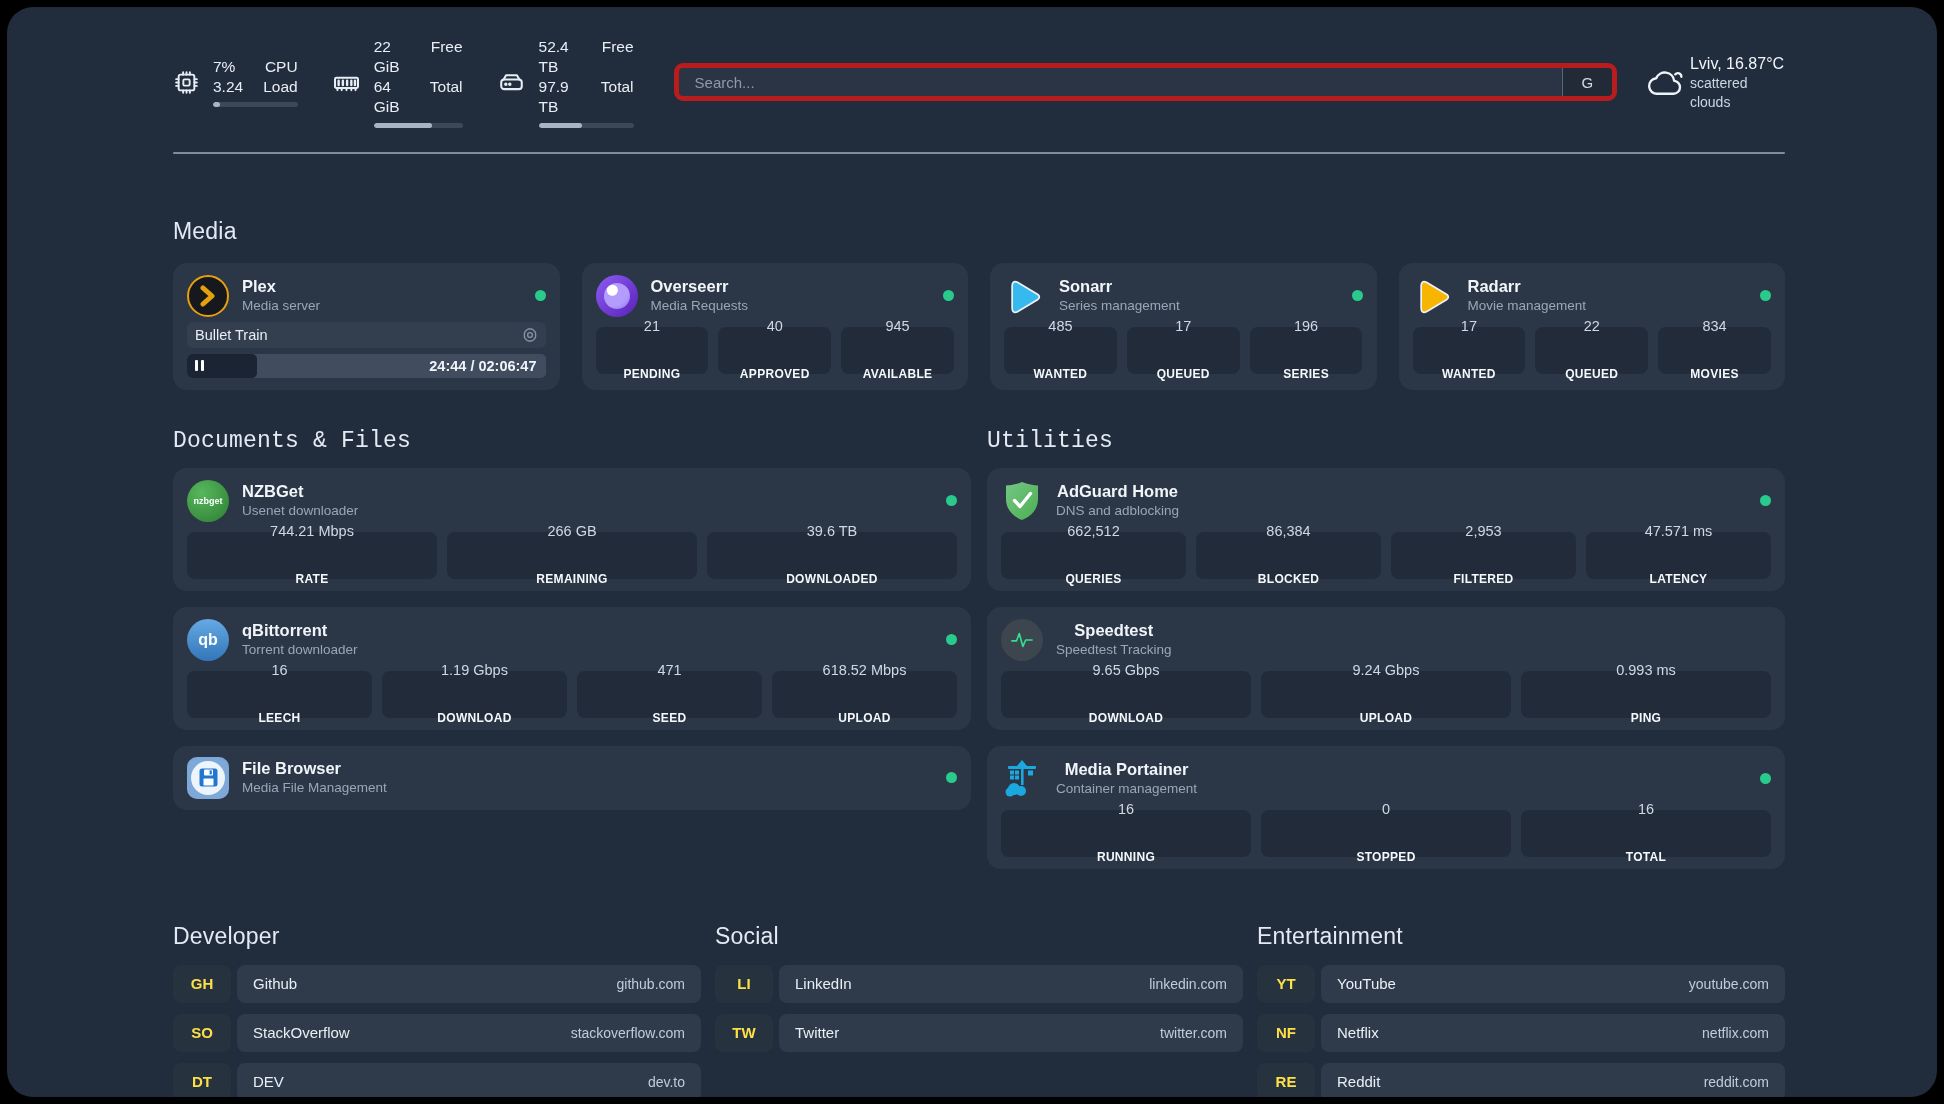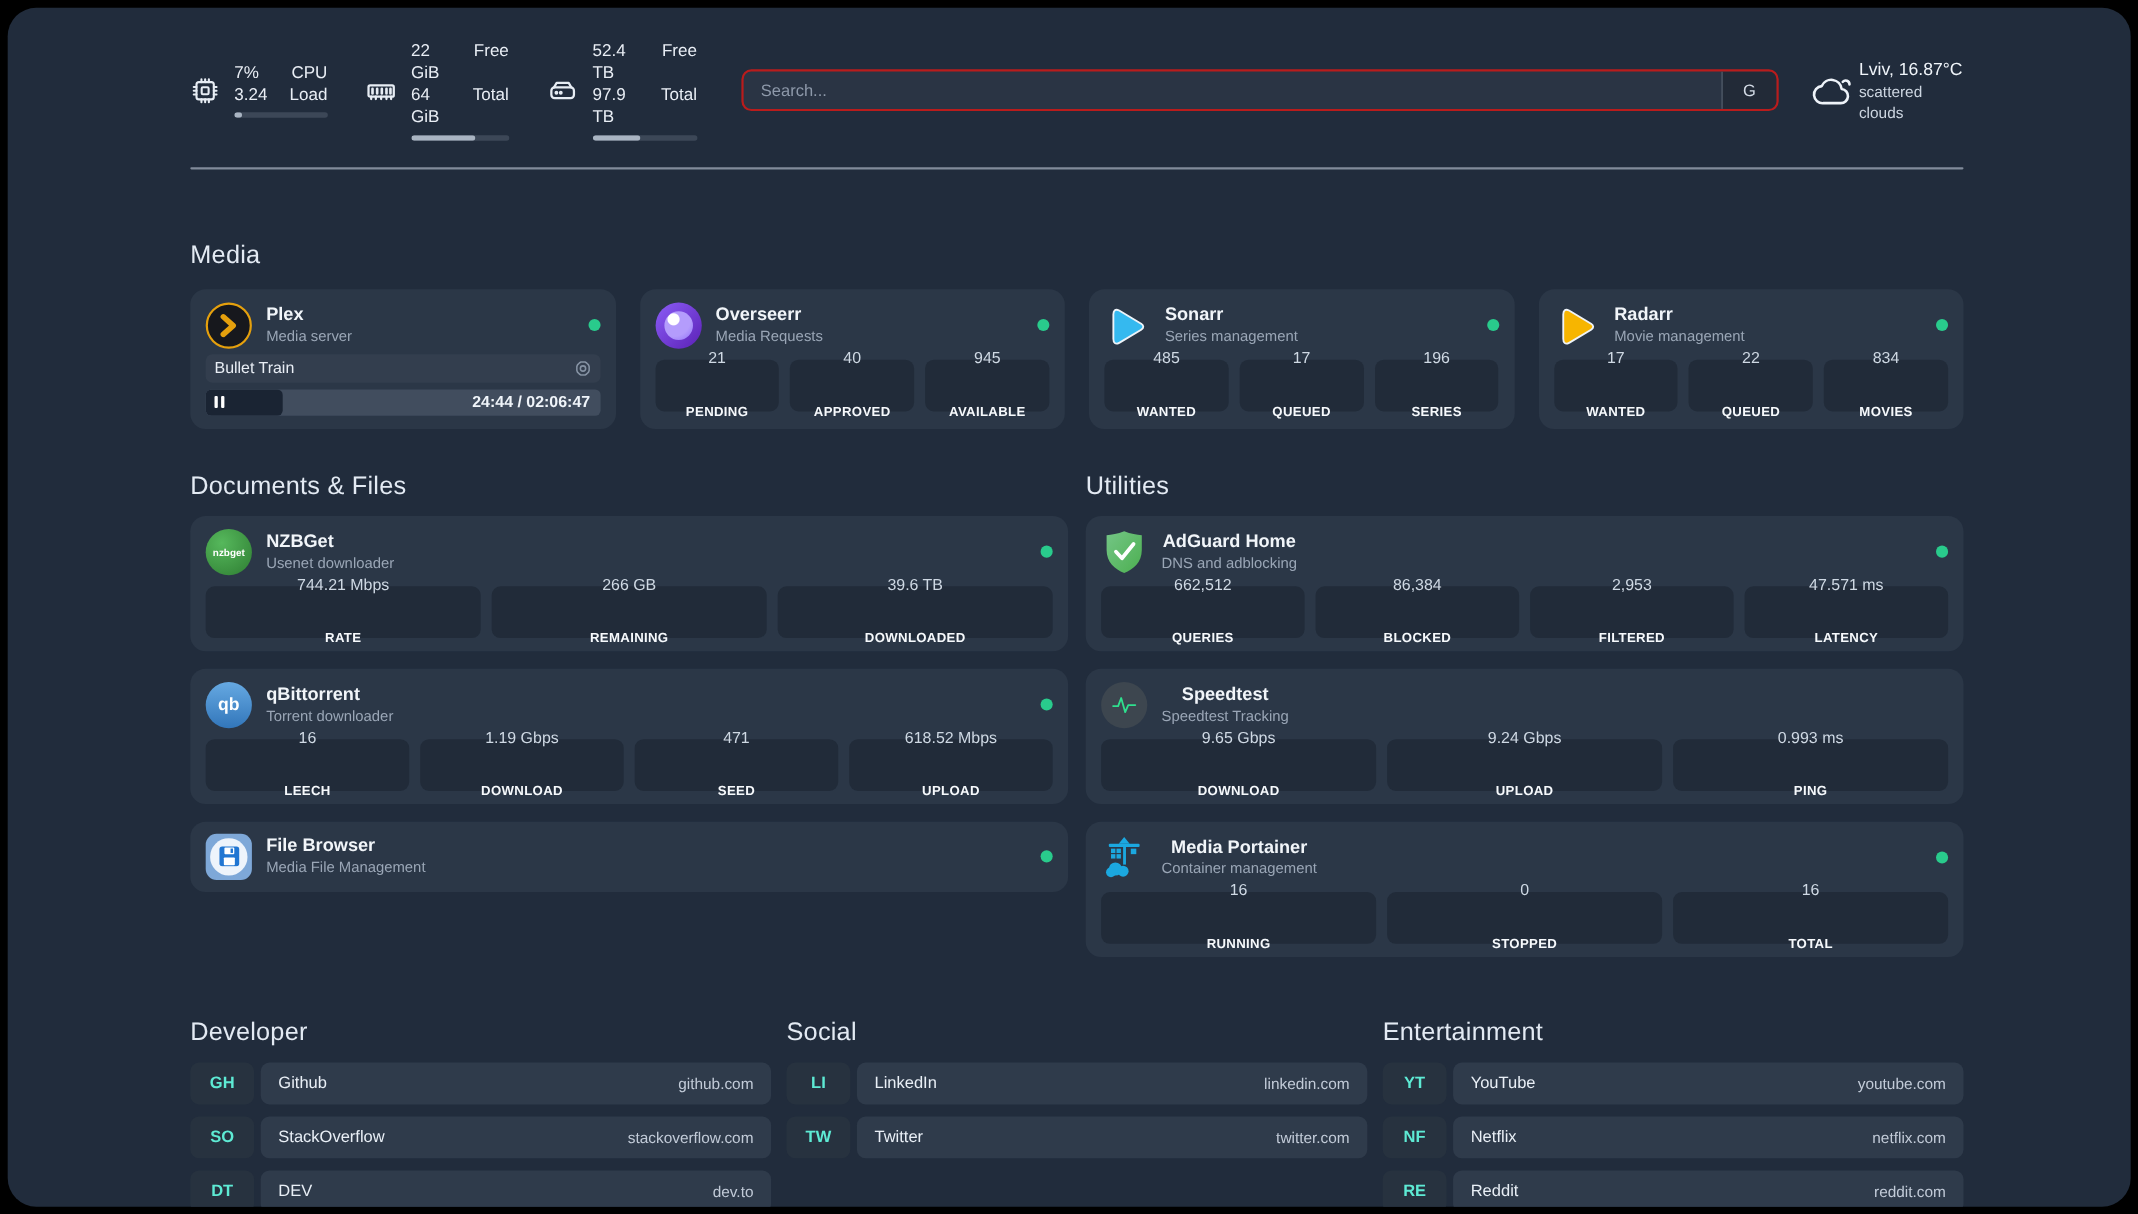--- a/index.html
+++ b/index.html
@@ -14,38 +14,38 @@
   .stat { display:flex; align-items:center; gap:13px; }
   .stat-icon { color:#e7edf4; display:flex; }
   .stat-body { display:flex; flex-direction:column; }
   .stat-grid { display:grid; grid-template-columns:auto auto; column-gap:20px; }
   .stat-val { color:#e9eef5; font-size:15.5px; line-height:1.3; }
   .stat-lbl { color:#e9eef5; font-size:15.5px; line-height:1.3; text-align:right; }
   .stat-bar { margin-top:5px; height:5px; width:100%; background:#3c4757; border-radius:3px; overflow:hidden; }
   .stat-fill { height:100%; background:#a9b4c2; border-radius:3px; }
 
   .search-wrap { margin-left:40px; width:990px; height:38px; display:flex; align-items:stretch;
-                 background:#2a3444; border:2px solid #b91c1c; border-radius:9px; overflow:hidden; }
+                 background:#2a3444; border:5px solid #b91c1c; border-radius:9px; overflow:hidden; }
   .search-input { flex:1; background:transparent; border:none; outline:none; padding:0 16px;
                   color:#dfe7f0; font-size:15px; font-family:inherit; }
   .search-input::placeholder { color:#8e99aa; }
   .search-provider { width:50px; display:flex; align-items:center; justify-content:center;
                      background:rgba(0,0,0,0.18); border-left:1px solid #5b6776;
                      color:#d3dbe6; font-size:15px; cursor:pointer; }
 
   .weather { margin-left:30px; display:flex; align-items:center; gap:3px; }
   .weather-icon { color:#eef3f9; display:flex; }
   .weather-main { color:#f0f5fa; font-size:16px; line-height:1.3; }
   .weather-desc { color:#cdd6e1; font-size:14px; line-height:1.3; }
 
   .divider { margin-top:24px; height:2px; background:#9aa4b1; opacity:.8; border-radius:1px; }
 
   
   .section-title { margin-top:64px; color:#e3eaf3; font-size:23px; font-weight:500; letter-spacing:.2px; }
-  .section-title.tight { margin-top:38px; }
+  .section-title.tight { margin-top:38px;font-family:Liberation Mono, monospace; }
   .section-title.bottom { margin-top:54px; }
 
   .media-grid { margin-top:18px; display:grid; grid-template-columns:repeat(4,1fr); gap:22px; }
   .two-col { margin-top:14px; display:grid; grid-template-columns:1fr 1fr; gap:16px; align-items:start; }
   .col-stack { display:flex; flex-direction:column; gap:16px; }
 
   .card { background:#2b3747; border-radius:14px; padding:12px 14px; cursor:pointer; }
   .card-head { display:flex; align-items:center; gap:13px; }
   .app-text { display:flex; flex-direction:column; }
   .app-name { color:#f1f5f9; font-size:16.5px; font-weight:600; line-height:1.25; }
@@ -82,21 +82,21 @@
   .np-progress { margin-top:6px; position:relative; height:24px; background:#414d5e; border-radius:5px; overflow:hidden; }
   .np-fill { position:absolute; left:0; top:0; bottom:0; background:#1a2433; border-radius:5px;
              display:flex; align-items:center; padding-left:8px; gap:3px; }
   .pause-bar { width:3px; height:11px; background:#fff; border-radius:1px; }
   .np-time { position:absolute; right:9px; top:0; line-height:24px; color:#f0f5fa; font-size:14.5px; font-weight:600; }
 
   
   .bookmarks-grid { margin-top:0; display:grid; grid-template-columns:repeat(3,1fr); gap:14px; align-items:start; }
   .link-list { margin-top:15px; display:flex; flex-direction:column; gap:11px; }
   .link-row { display:flex; gap:6px; height:38px; cursor:pointer; }
-  .link-abbr { width:58px; flex:none; background:#27323f; border-radius:8px; color:#5eead4;
+  .link-abbr { width:58px; flex:none; background:#27323f; border-radius:8px; color:#fde047;
                font-size:15px; font-weight:600; display:flex; align-items:center; justify-content:center; }
   .link-pill { flex:1; background:#2f3b4b; border-radius:8px; display:flex; align-items:center;
                justify-content:space-between; padding:0 16px; }
   .link-name { color:#e9eff6; font-size:15px; }
   .link-domain { color:#c2cbd8; font-size:14px; }
 </style>
 </head>
 <body>
 
 <div class="frame">

